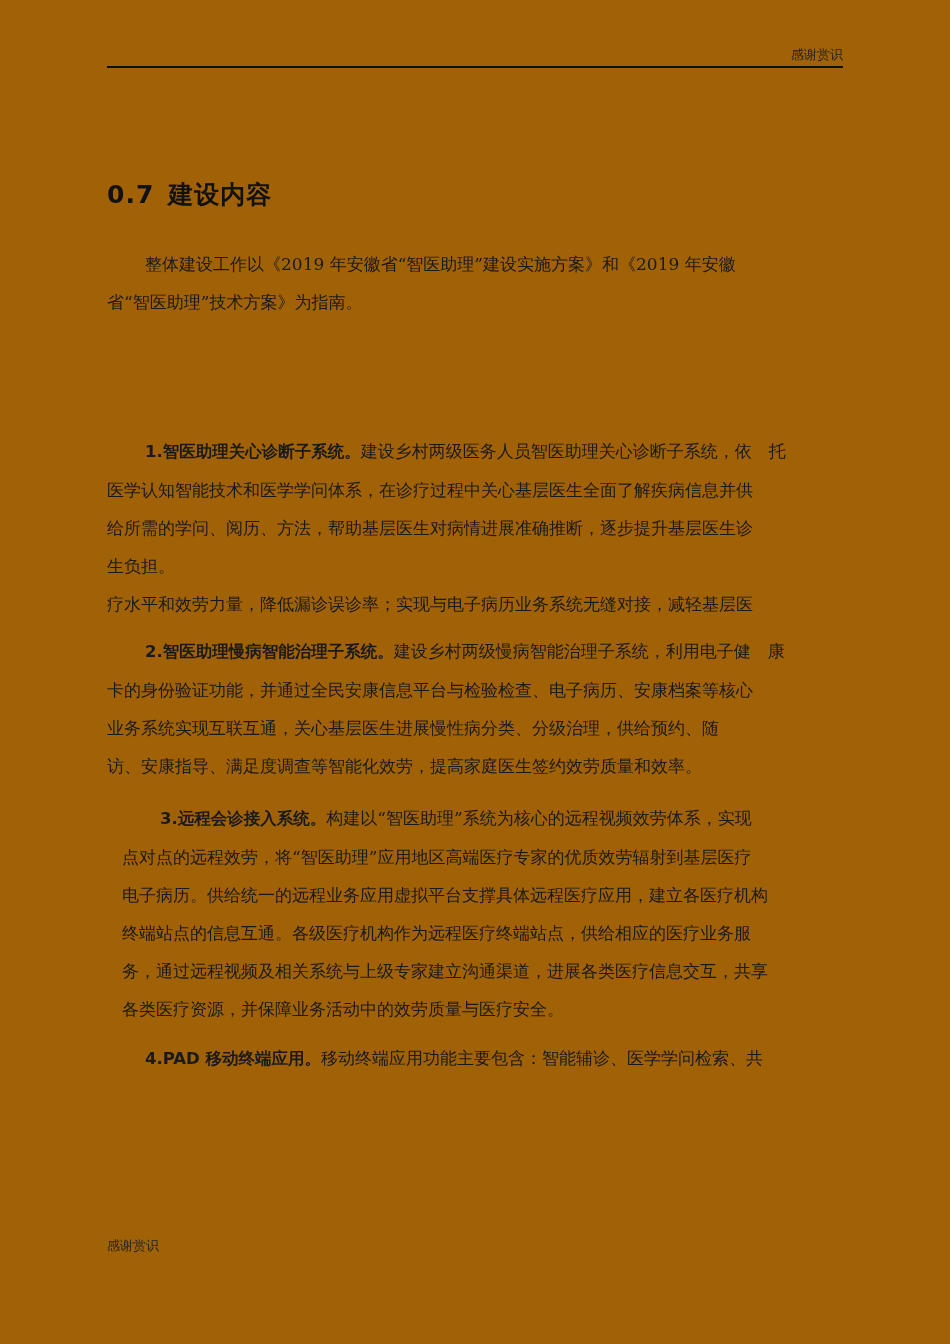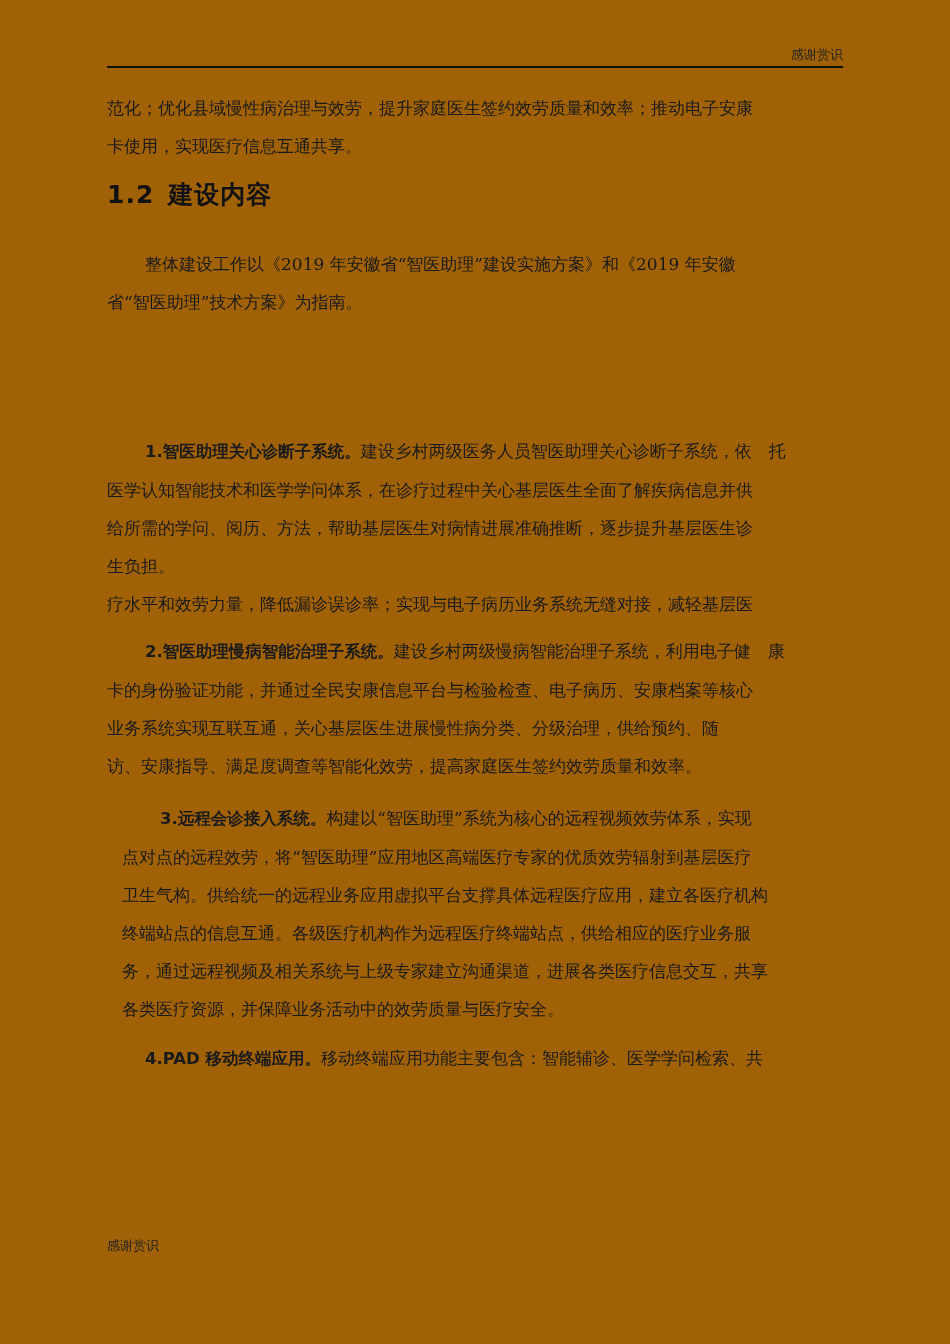--- a/index.html
+++ b/index.html
@@ -34,27 +34,23 @@
   </style>
 </head>
 <body>
 
 <div class="page">
 
   <div class="header">
     <span class="header-text">感谢赏识</span>
   </div>
 
-  <div class="body-text" style="top:89px;">
-    <span class="line">范化；优化县域慢性病治理与效劳，提升家庭医生签约效劳质量和效率；推动电子安康</span>
-    <span class="line">卡使用，实现医疗信息互通共享。</span>
-  </div>
 
   <div class="heading">
-    <span class="num">1.2</span><span>建设内容</span>
+    <span class="num">0.7</span><span>建设内容</span>
   </div>
 
   <div class="body-text" style="top:245px;">
     <span class="line indent">整体建设工作以《2019 年安徽省“智医助理”建设实施方案》和《2019 年安徽</span>
     <span class="line">省“智医助理”技术方案》为指南。</span>
   </div>
 
 
   <div class="body-text" style="top:432px;">
     <span class="line indent"><span class="bold">1.智医助理关心诊断子系统。</span><span>建设乡村两级医务人员智医助理关心诊断子系统，依　托</span></span>
@@ -67,21 +63,21 @@
   <div class="body-text" style="top:632px;">
     <span class="line indent"><span class="bold">2.智医助理慢病智能治理子系统。</span><span>建设乡村两级慢病智能治理子系统，利用电子健　康</span></span>
     <span class="line">卡的身份验证功能，并通过全民安康信息平台与检验检查、电子病历、安康档案等核心</span>
     <span class="line">业务系统实现互联互通，关心基层医生进展慢性病分类、分级治理，供给预约、随</span>
     <span class="line">访、安康指导、满足度调查等智能化效劳，提高家庭医生签约效劳质量和效率。</span>
   </div>
 
   <div class="body-text" style="top:799px;margin-left:15px;">
     <span class="line indent"><span class="bold">3.远程会诊接入系统。</span><span>构建以“智医助理”系统为核心的远程视频效劳体系，实现</span></span>
     <span class="line">点对点的远程效劳，将“智医助理”应用地区高端医疗专家的优质效劳辐射到基层医疗</span>
-    <span class="line">卫生气构。供给统一的远程业务应用虚拟平台支撑具体远程医疗应用，建立各医疗机构</span>
+    <span class="line">电子病历。供给统一的远程业务应用虚拟平台支撑具体远程医疗应用，建立各医疗机构</span>
     <span class="line">终端站点的信息互通。各级医疗机构作为远程医疗终端站点，供给相应的医疗业务服</span>
     <span class="line">务，通过远程视频及相关系统与上级专家建立沟通渠道，进展各类医疗信息交互，共享</span>
     <span class="line">各类医疗资源，并保障业务活动中的效劳质量与医疗安全。</span>
   </div>
 
   <div class="body-text" style="top:1039px;">
     <span class="line indent"><span class="bold">4.PAD 移动终端应用。</span><span>移动终端应用功能主要包含：智能辅诊、医学学问检索、共</span></span>
   </div>
 
   <div class="footer-text">感谢赏识</div>

